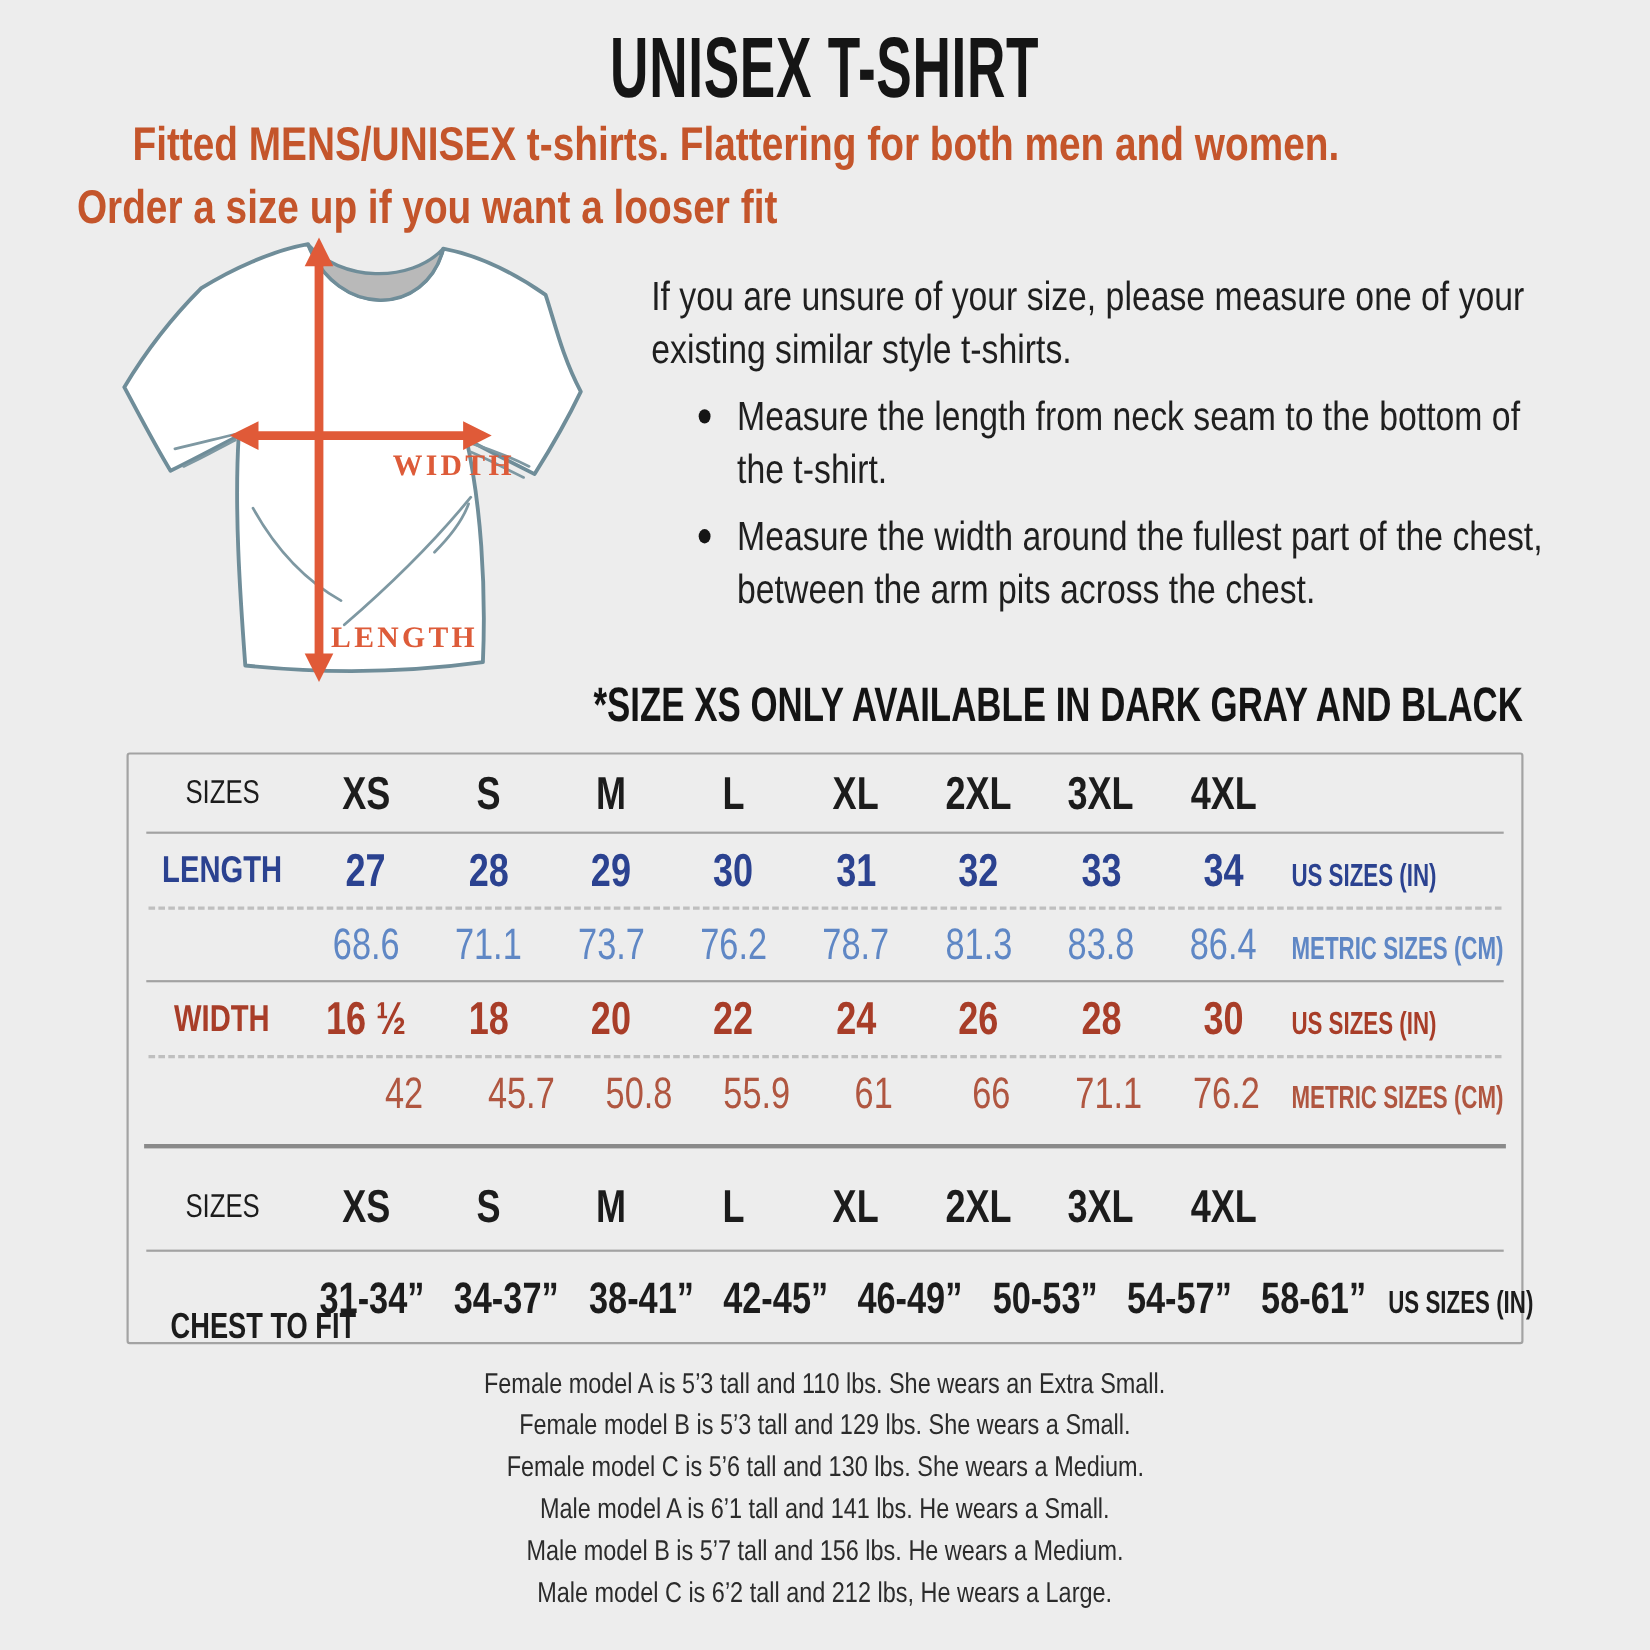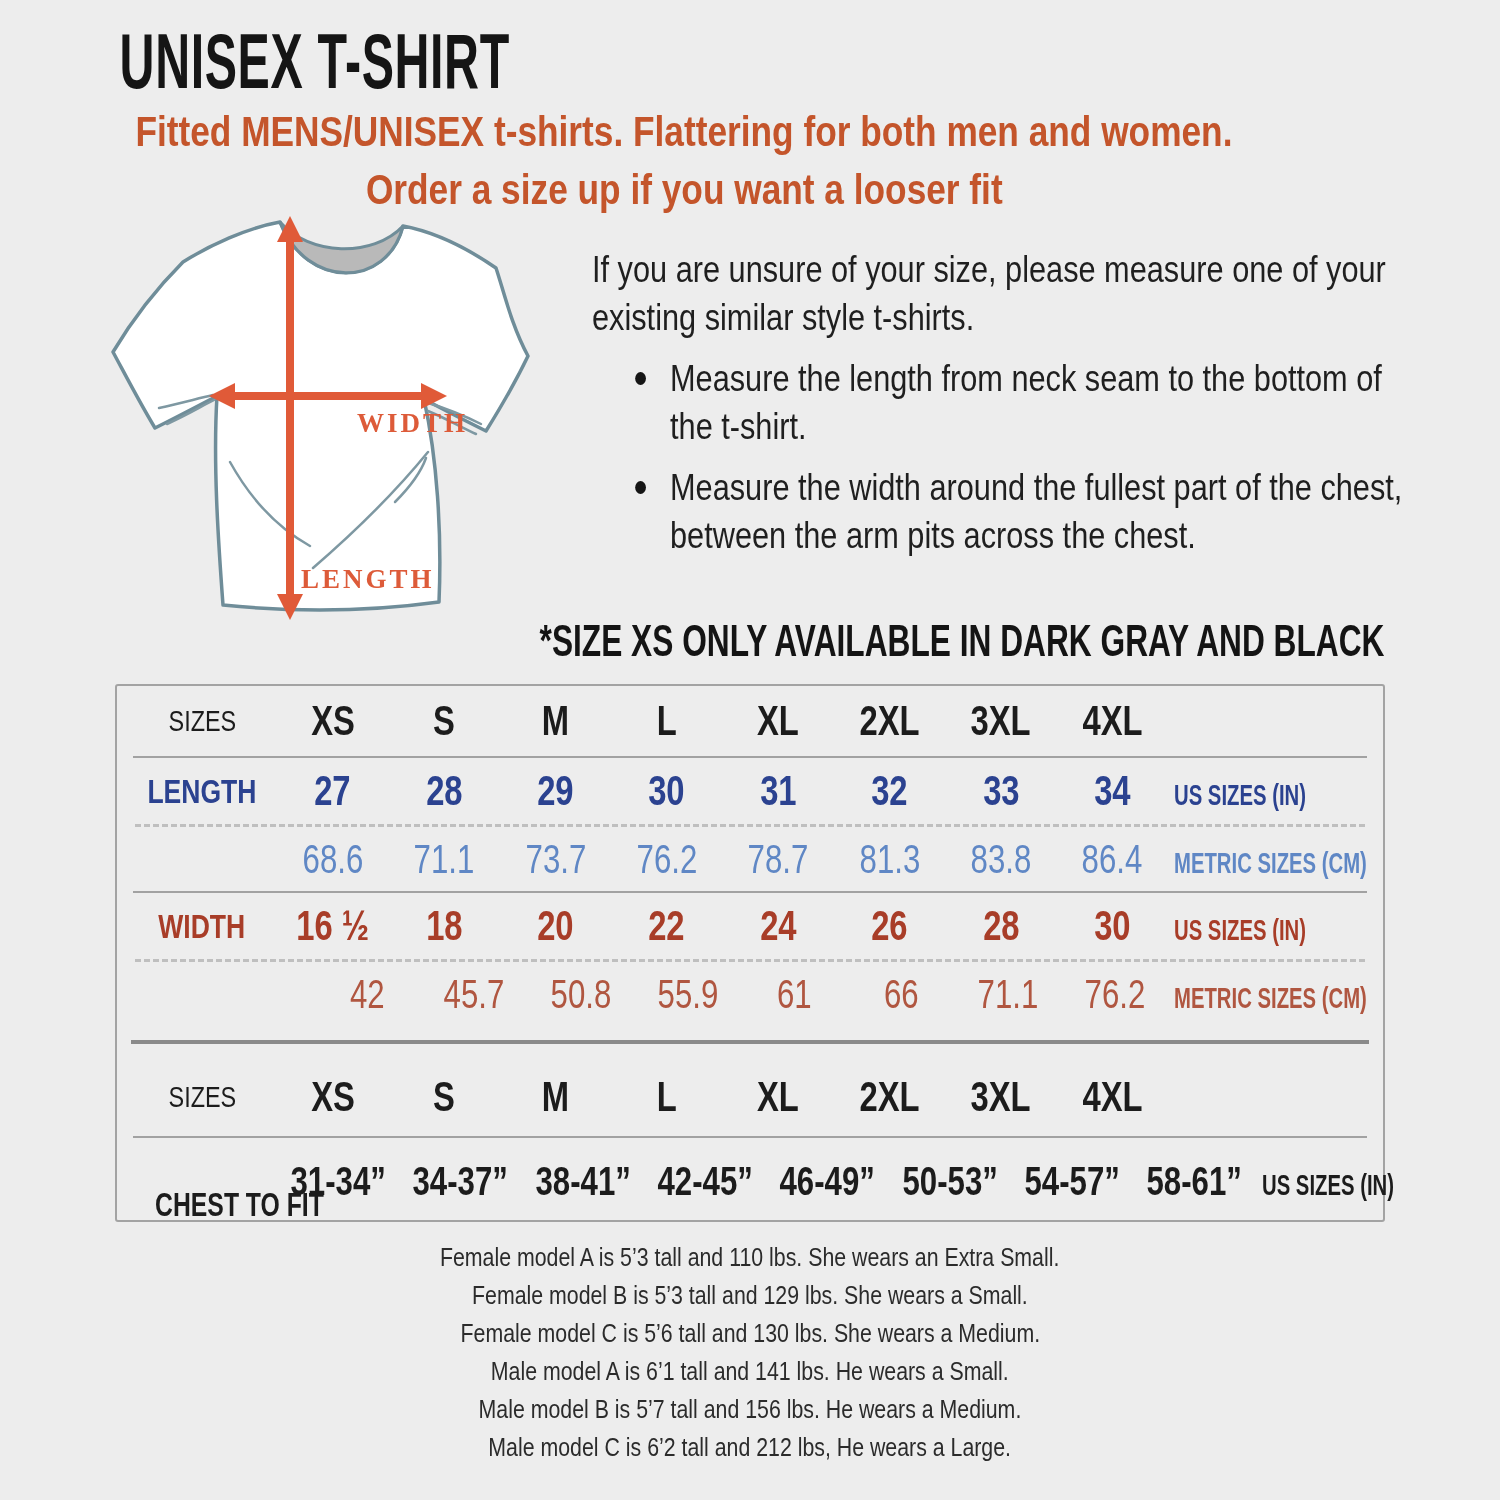--- a/index.html
+++ b/index.html
@@ -12,22 +12,22 @@
   
   .cx{display:inline-block;white-space:nowrap;transform:scaleX(.78);transform-origin:50% 50%;}
   .sx62{transform:scaleX(.62);}
   .sx70{transform:scaleX(.70);}
   .sx72{transform:scaleX(.72);}
   .sx75{transform:scaleX(.75);}
   .sx82{transform:scaleX(.82);}
   .ol{transform-origin:0 50%;}
   .or{transform-origin:100% 50%;}
 
-  .title{left:0;top:16px;width:1500px;font-size:78px;font-weight:700;letter-spacing:1px;color:#151515;}
-  .subtitle{left:0;top:102px;width:1368px;text-align:center;font-size:43px;font-weight:700;line-height:58px;color:#C4552B;}
+  .title{left:0;top:16px;width:1500px;text-align:center;font-size:78px;font-weight:700;letter-spacing:1px;color:#151515;}
+  .subtitle{left:0;top:102px;width:1368px;text-align:left;font-size:43px;font-weight:700;line-height:58px;color:#C4552B;}
 
   .instructions{left:592px;top:246px;width:982px;font-size:37px;line-height:48px;color:#1F1F1F;
     transform:scaleX(.83);transform-origin:0 0;}
   .instructions ul{list-style:none;margin:12px 0 0 0;padding:0;}
   .instructions li{position:relative;padding-left:94px;margin:13px 0;}
   .instructions li .dot{position:absolute;left:52px;top:17px;width:13px;height:13px;border-radius:50%;background:#151515;}
 
   .size-note{right:116px;top:616px;font-size:44px;font-weight:700;color:#141414;}
 
   

